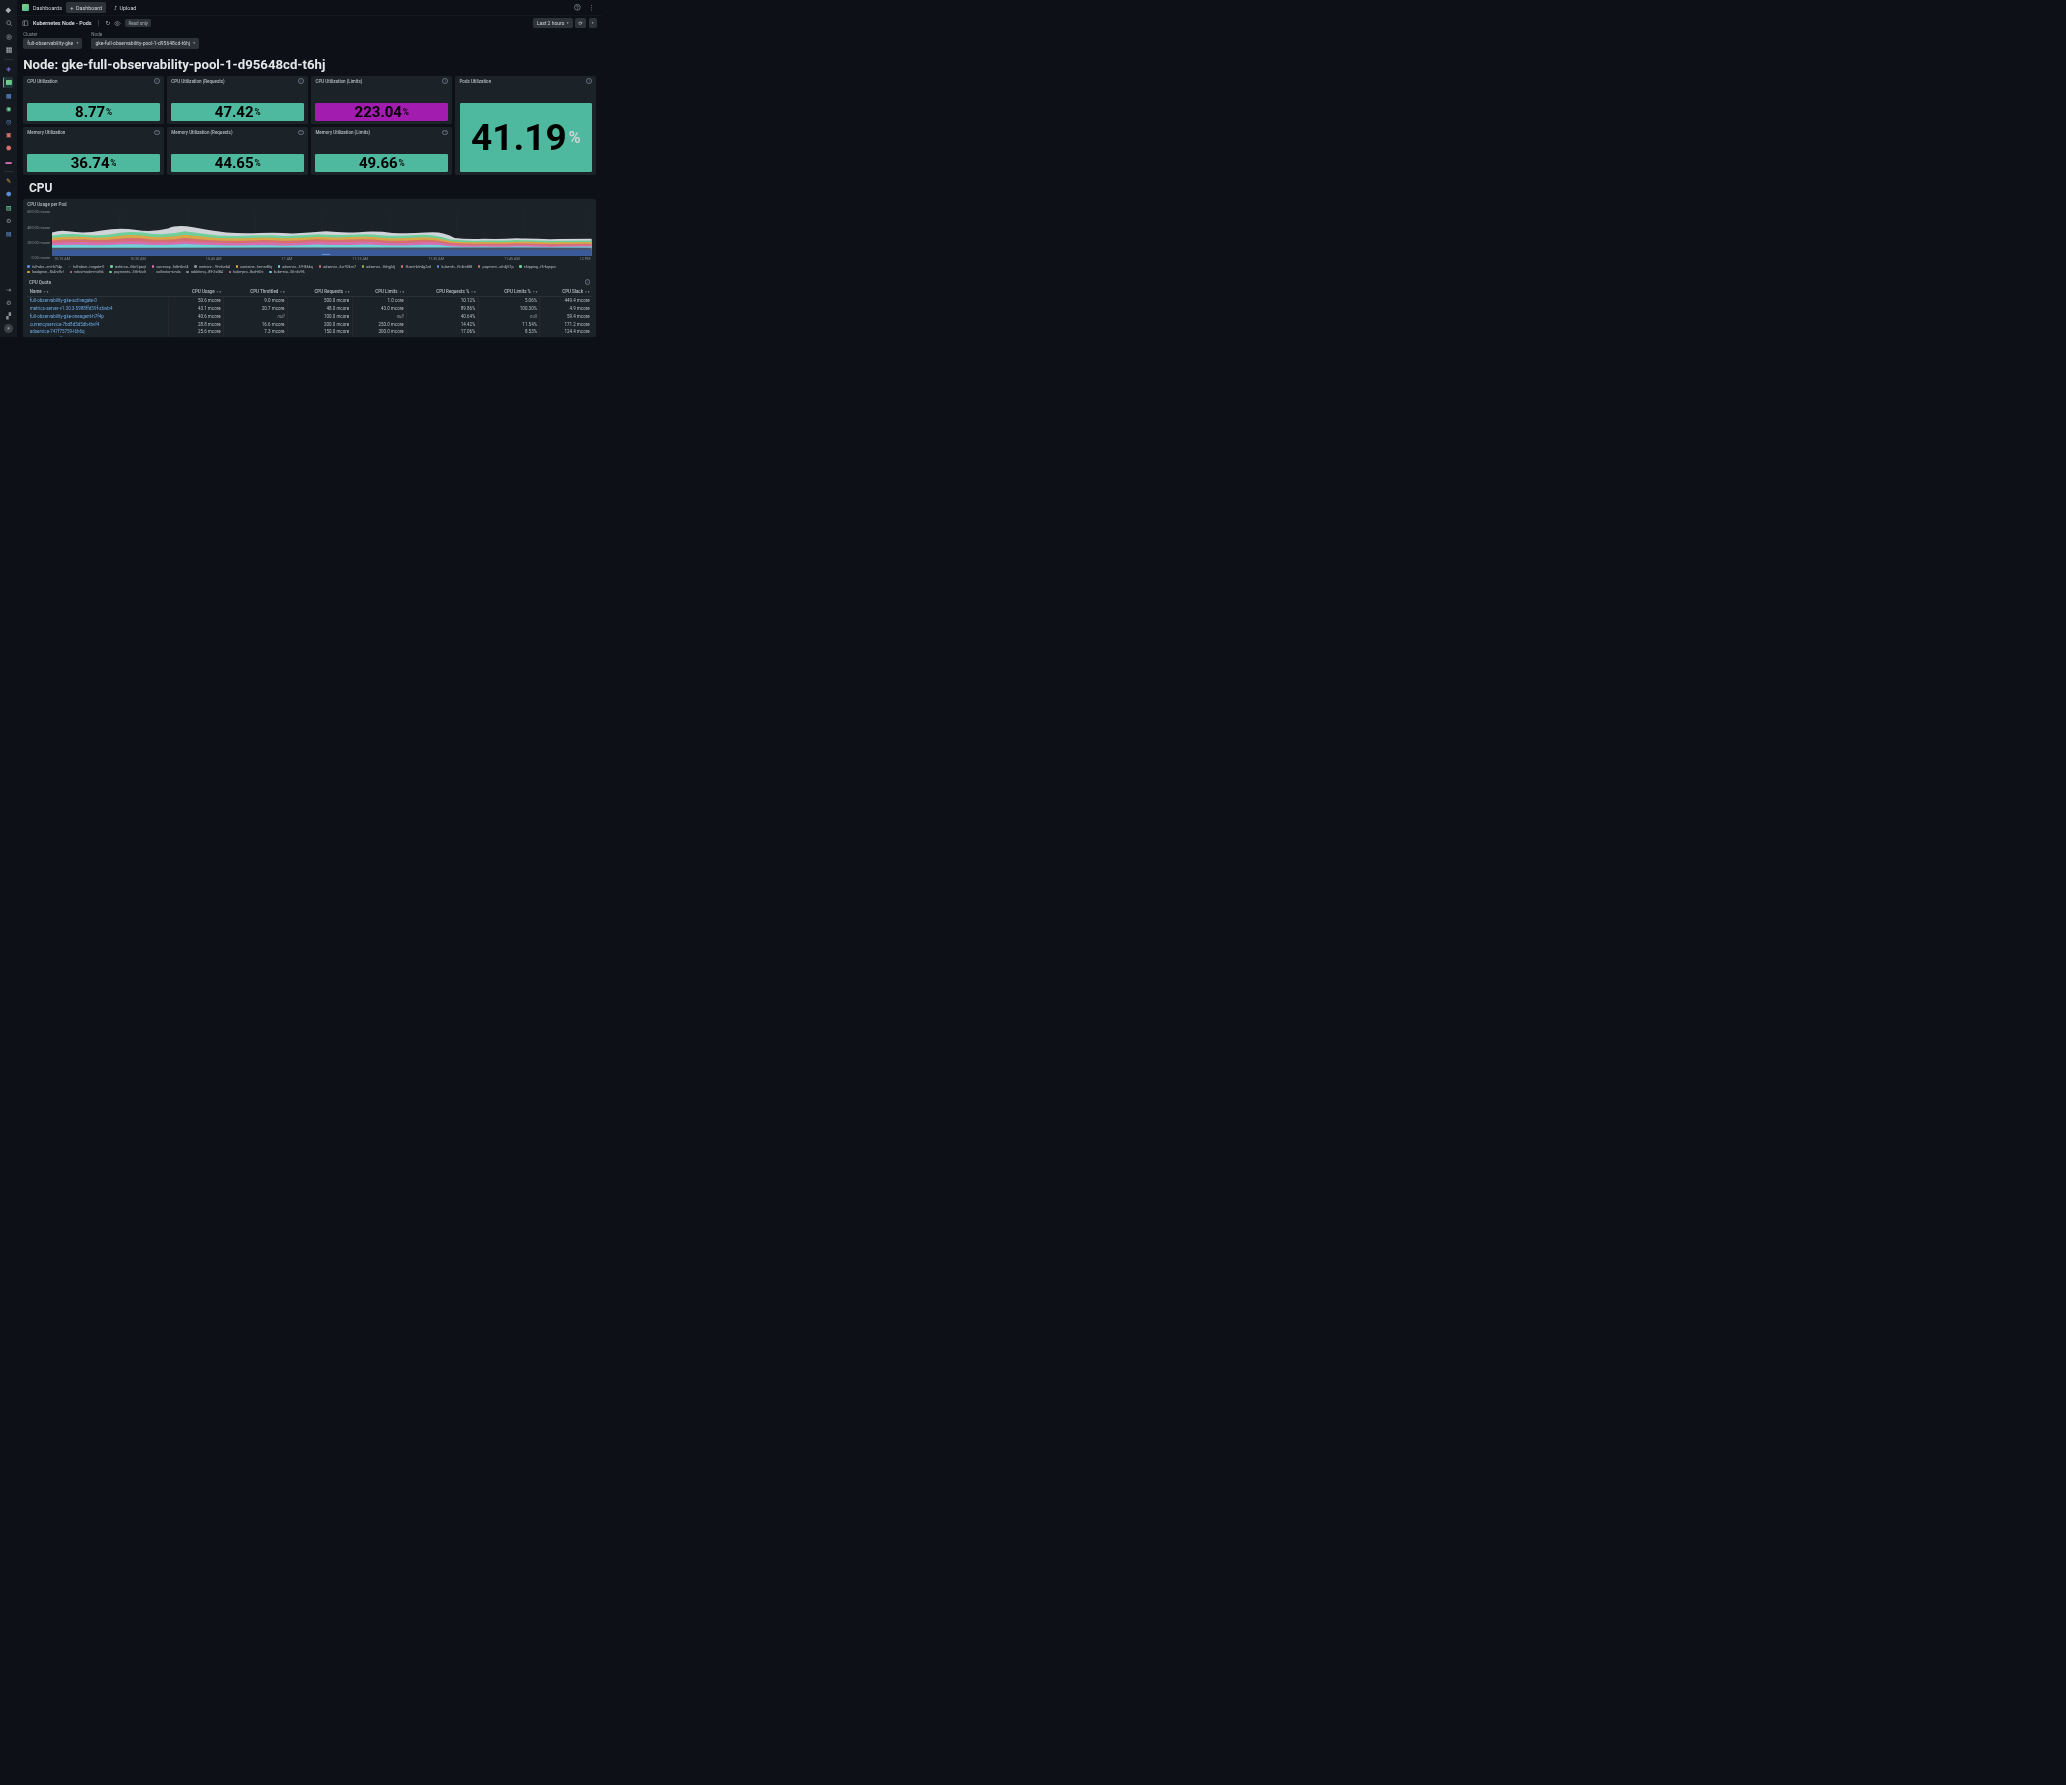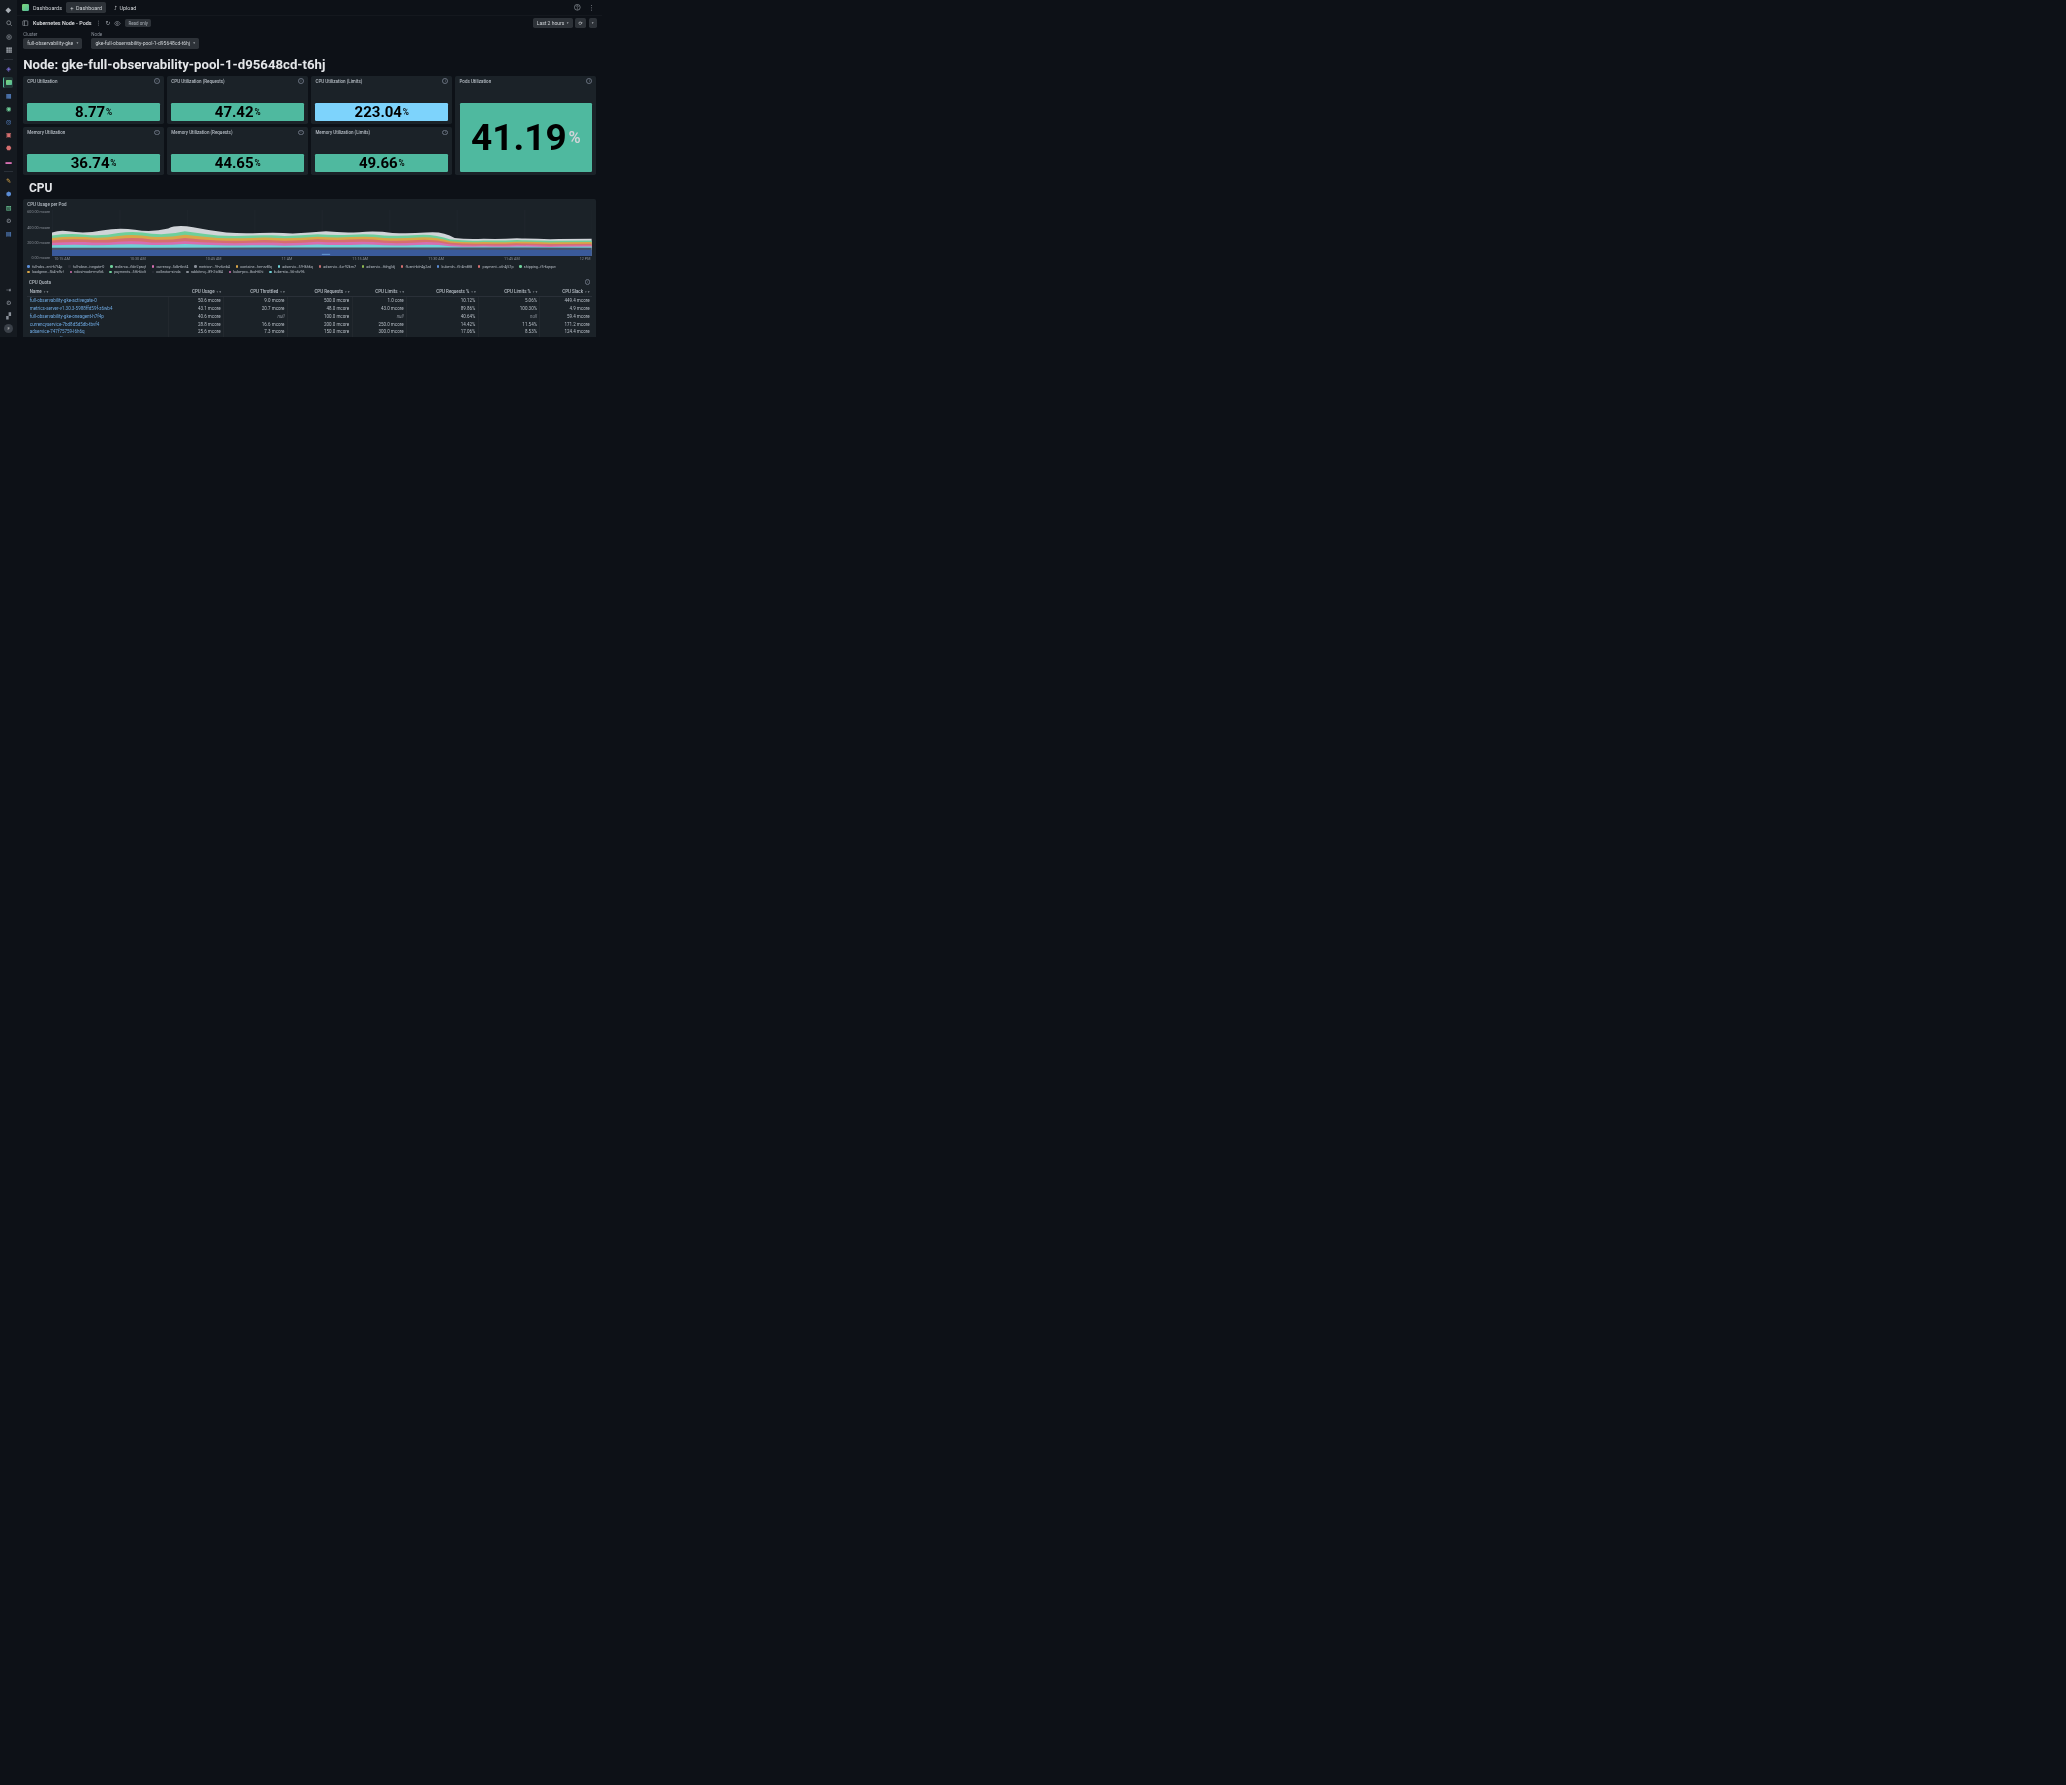--- a/index.html
+++ b/index.html
@@ -31,21 +31,21 @@
 .filter-val{display:flex;align-items:center;gap:3.3px;padding:2.1px 4.1px;background:#2d3238;border-radius:1.7px;font-size:5px;cursor:pointer}
 .content{flex:1;overflow-y:auto;padding:0 5.8px 5.8px}
 .page-title{font-size:13.2px;font-weight:700;color:#e4e6e9;margin:5.8px 0 4.1px}
 .cards-grid{display:grid;grid-template-columns:repeat(3,1fr) 1fr;gap:3.3px}
 .card{background:#1b2228;border-radius:1.7px;padding:2.5px 4.1px;display:flex;flex-direction:column;position:relative}
 .card.tall{grid-row:span 2}
 .card-hdr{display:flex;align-items:center;justify-content:space-between;font-size:4.5px;color:#b8bfc7;font-weight:500}
 .info-ico{width:5.8px;height:5.8px;border:0.4px solid #6a7280;border-radius:50%;display:flex;align-items:center;justify-content:center;font-size:3.7px;color:#6a7280;cursor:pointer}
 .cpad{margin-top:19px;border-radius:1.2px;flex:1;display:flex;align-items:center;justify-content:center}
 .cpad.green{background:#4fb99f}
-.cpad.red{background:#7dd3fc}
+.cpad.red{background:#a21caf}
 .big-val{font-size:15px;font-weight:700;color:#000}
 .pct{font-size:8.3px;font-weight:600;margin-left:0.8px}
 .huge-val{font-size:37px;font-weight:700;color:#000;line-height:1}
 .huge-pct{font-size:16.5px;font-weight:600;margin-left:1.7px}
 .section-title{font-size:12px;font-weight:700;color:#e4e6e9;margin:6.6px 0 3.3px 5.8px}
 .chart-panel{background:#1b2228;border-radius:1.7px;padding:3.3px 4.1px}
 .chart-title{font-size:4.5px;color:#b8bfc7;font-weight:500;margin-bottom:2.5px}
 .chart-wrap{display:flex;gap:2.5px}
 .y-axis{display:flex;flex-direction:column;justify-content:space-between;font-size:3.7px;color:#8a9099;text-align:right;padding:0.8px 0;flex-shrink:0}
 .chart-area{flex:1}

